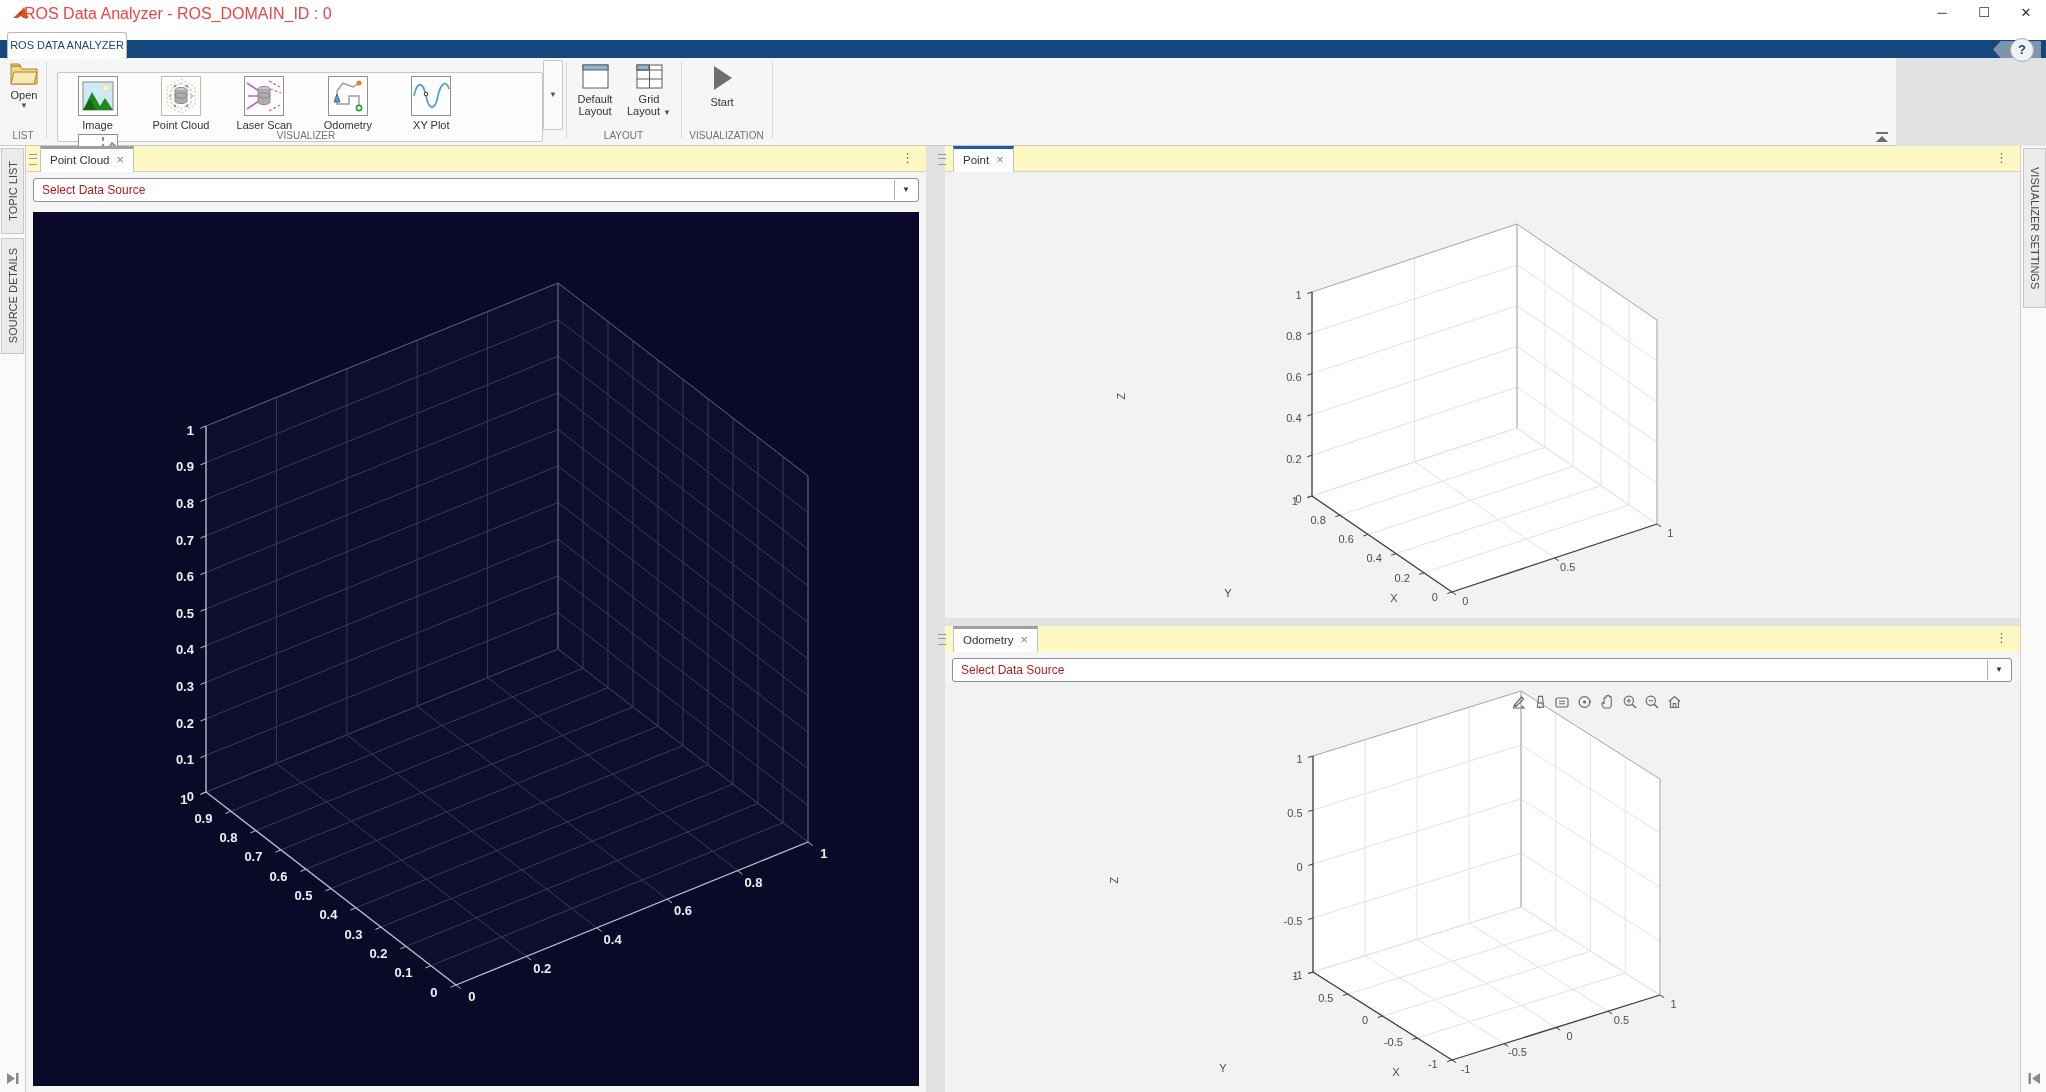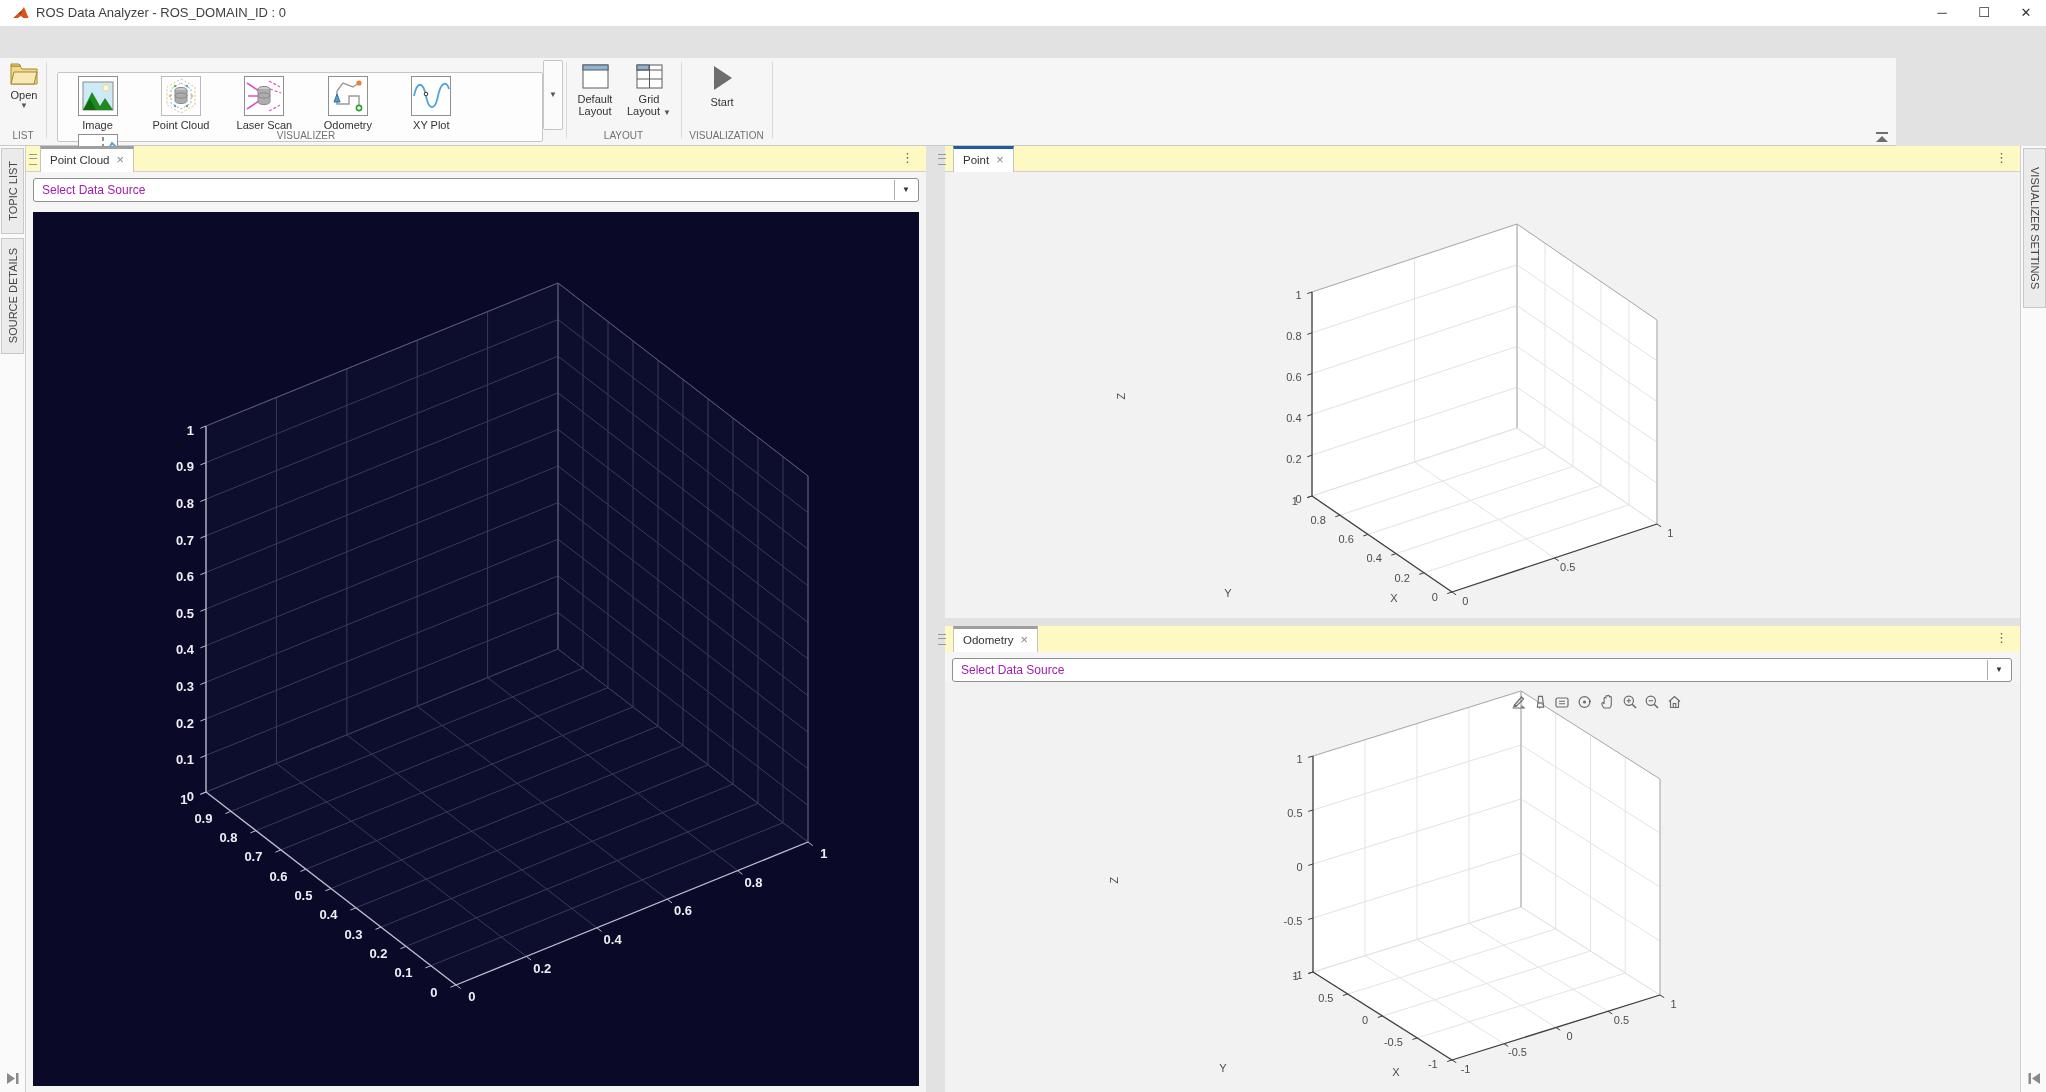--- a/index.html
+++ b/index.html
@@ -1,21 +1,21 @@
 <!DOCTYPE html>
 <html style="--accent: #14477d;"><head>
 <meta charset="utf-8">
 <style>
   html,body{margin:0;padding:0;background:#d8d8d8;}
   #app{position:relative;width:2046px;height:1092px;background:#e2e2e2;overflow:hidden;
        font-family:"Liberation Sans","DejaVu Sans",sans-serif;-webkit-font-smoothing:antialiased;}
   .abs{position:absolute;}
   
   #titlebar{left:0;top:0;width:2046px;height:26px;background:#ffffff;}
-  #title-text{left:36px;top:5px;font-size:13px;color:#404040;}
+  #title-text{left:24px;top:5px;font-size:16px;color:#ef4444;}
   .winbtn{top:0;width:40px;height:26px;text-align:center;line-height:26px;font-size:13px;color:#333;}
   
   #tabrow{left:0;top:26px;width:2046px;height:32px;background:#ffffff;}
   #tabrow-blue{left:0;top:14px;right:0;height:18px;background:var(--accent,#14477d);}
   #ribbon-tab{left:7px;top:6px;width:118px;height:26px;background:#ffffff;border:1px solid #b9b9b9;border-bottom:none;
               border-radius:3px 3px 0 0;z-index:2;text-align:center;line-height:25px;font-size:11px;color:#14477d;}
   #help-tag{right:5px;top:15px;width:48px;height:17px;background:#7d95aa;
             clip-path:polygon(0 50%,16% 0,100% 0,100% 100%,16% 100%);}
   #help-circle{right:12px;top:12px;width:22px;height:22px;border-radius:50%;background:#f2f2f2;border:1px solid #9fb0bf;
                text-align:center;line-height:22px;font-size:13px;font-weight:bold;color:#14477d;}
@@ -34,21 +34,21 @@
   .tabbar{background:#fef9c3;border-bottom:1px solid #cfcfcf;box-sizing:border-box;}
   .doc-tab{position:absolute;top:0;height:26px;background:#ffffff;border:1px solid #c3c3c3;border-bottom:none;
            box-sizing:border-box;font-size:11.5px;color:#333;padding:0 9px;line-height:22px;white-space:nowrap;}
   .doc-tab .close{color:#888;font-size:13px;margin-left:7px;}
   .accent-blue-top{border-top:3px solid #1d5d9f;}
   .accent-gray-top{border-top:3px solid #9f9f9f;}
   .overflow-btn{position:absolute;right:12px;top:4px;font-size:13px;color:#666;}
   .grip{width:8px;height:9px;border-top:1px solid #9a9a9a;border-bottom:1px solid #9a9a9a;}
   .grip:before{content:"";display:block;margin-top:3px;border-top:1px solid #9a9a9a;}
   .combo{background:#fff;border:1px solid #8f8f8f;border-radius:3px;box-sizing:border-box;height:24px;}
-  .combo .ph{position:absolute;left:8px;top:4px;font-size:12px;color:#a21caf;}
+  .combo .ph{position:absolute;left:8px;top:4px;font-size:12px;color:#b91c1c;}
   .combo .cbtn{position:absolute;right:1px;top:1px;bottom:1px;width:22px;border-left:1px solid #b0b0b0;background:#fff;
                text-align:center;line-height:20px;font-size:8px;color:#333;border-radius:0 2px 2px 0;}
   
   .rail{background:#fafafa;}
   .rail-tab{background:#ebebeb;border:1px solid #c8c8c8;box-sizing:border-box;color:#444;font-size:11px;
             display:flex;align-items:center;justify-content:center;}
   .vert-lr{writing-mode:vertical-rl;transform:rotate(180deg);}
   .vert-rl{writing-mode:vertical-rl;}
   .axtool{display:flex;gap:6px;align-items:center;}
   .axtool svg{display:block;}
@@ -62,20 +62,26 @@
     <svg class="abs" style="left:12px;top:5px" width="18" height="16" viewBox="0 0 18 16">
       <path d="M1 13 L6 8.6 L8.6 10.6 L12 2 L16.6 13 L11.4 13 L8.8 10.9 L5.8 13 Z" fill="#d95319"></path>
       <path d="M12 2 L9.2 9.2 L8.6 10.6 L6 8.6 L9.5 5.5 Z" fill="#a33307"></path>
     </svg>
     <div class="abs" id="title-text">ROS Data Analyzer - ROS_DOMAIN_ID : 0</div>
     <div class="abs winbtn" style="right:84px">─</div>
     <div class="abs winbtn" style="right:42px">☐</div>
     <div class="abs winbtn" style="right:0">✕</div>
   </div>
 
+  <div class="abs" id="tabrow">
+    <div class="abs" id="tabrow-blue"></div>
+    <div class="abs" id="ribbon-tab">ROS DATA ANALYZER</div>
+    <div class="abs" id="help-tag"></div>
+    <div class="abs" id="help-circle">?</div>
+  </div>
 
   <div class="abs" id="toolstrip">
 
     <div class="abs" style="left:4px;top:4px;width:40px;text-align:center">
       <svg width="28" height="23" viewBox="0 0 28 23">
         <path d="M1 4 L10 4 L12 7 L27 7 L27 22 L1 22 Z" fill="#efd98d" stroke="#a8862a"></path>
         <path d="M1 4 L1 2 L9 2 L11 4 Z" fill="#efd98d" stroke="#a8862a"></path>
         <path d="M1 22 L4 10 L27 10 L24 22 Z" fill="#f7e9b6" stroke="#a8862a"></path>
       </svg>
       <div class="btn-label">Open</div>

